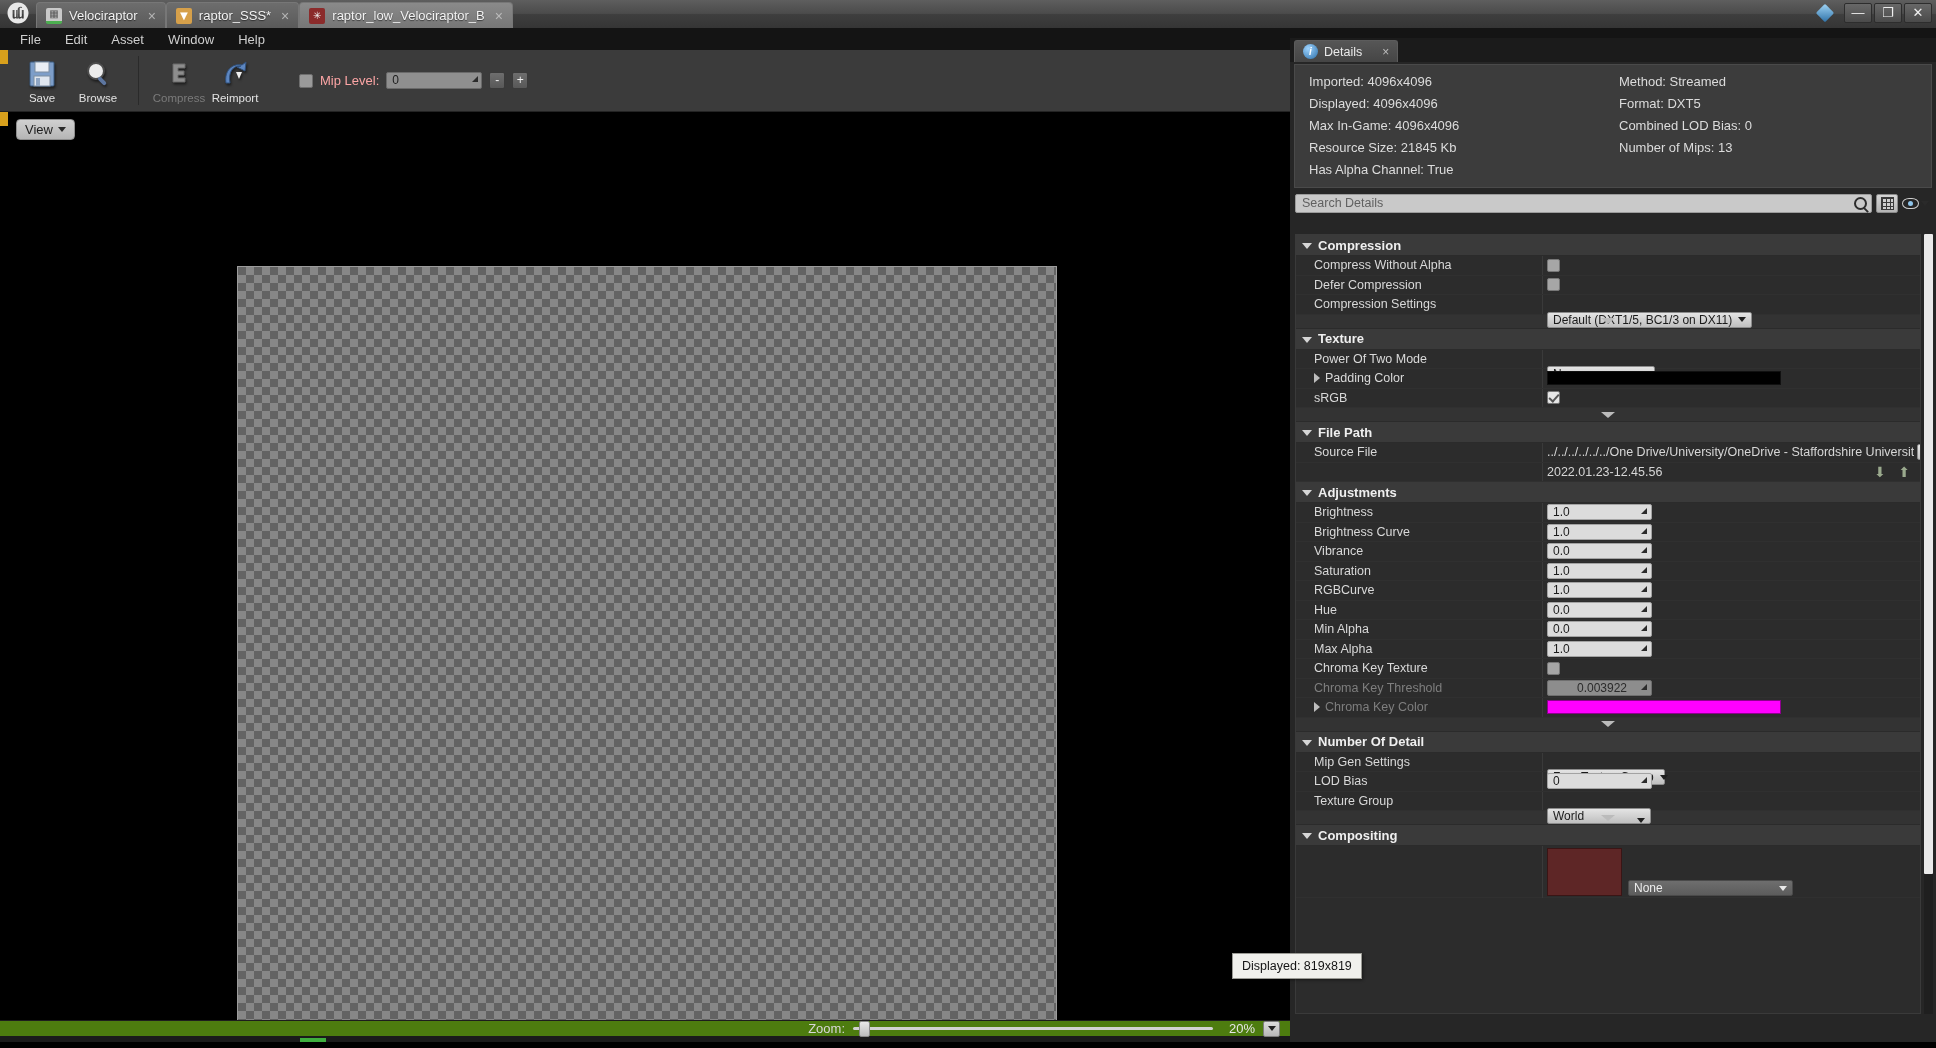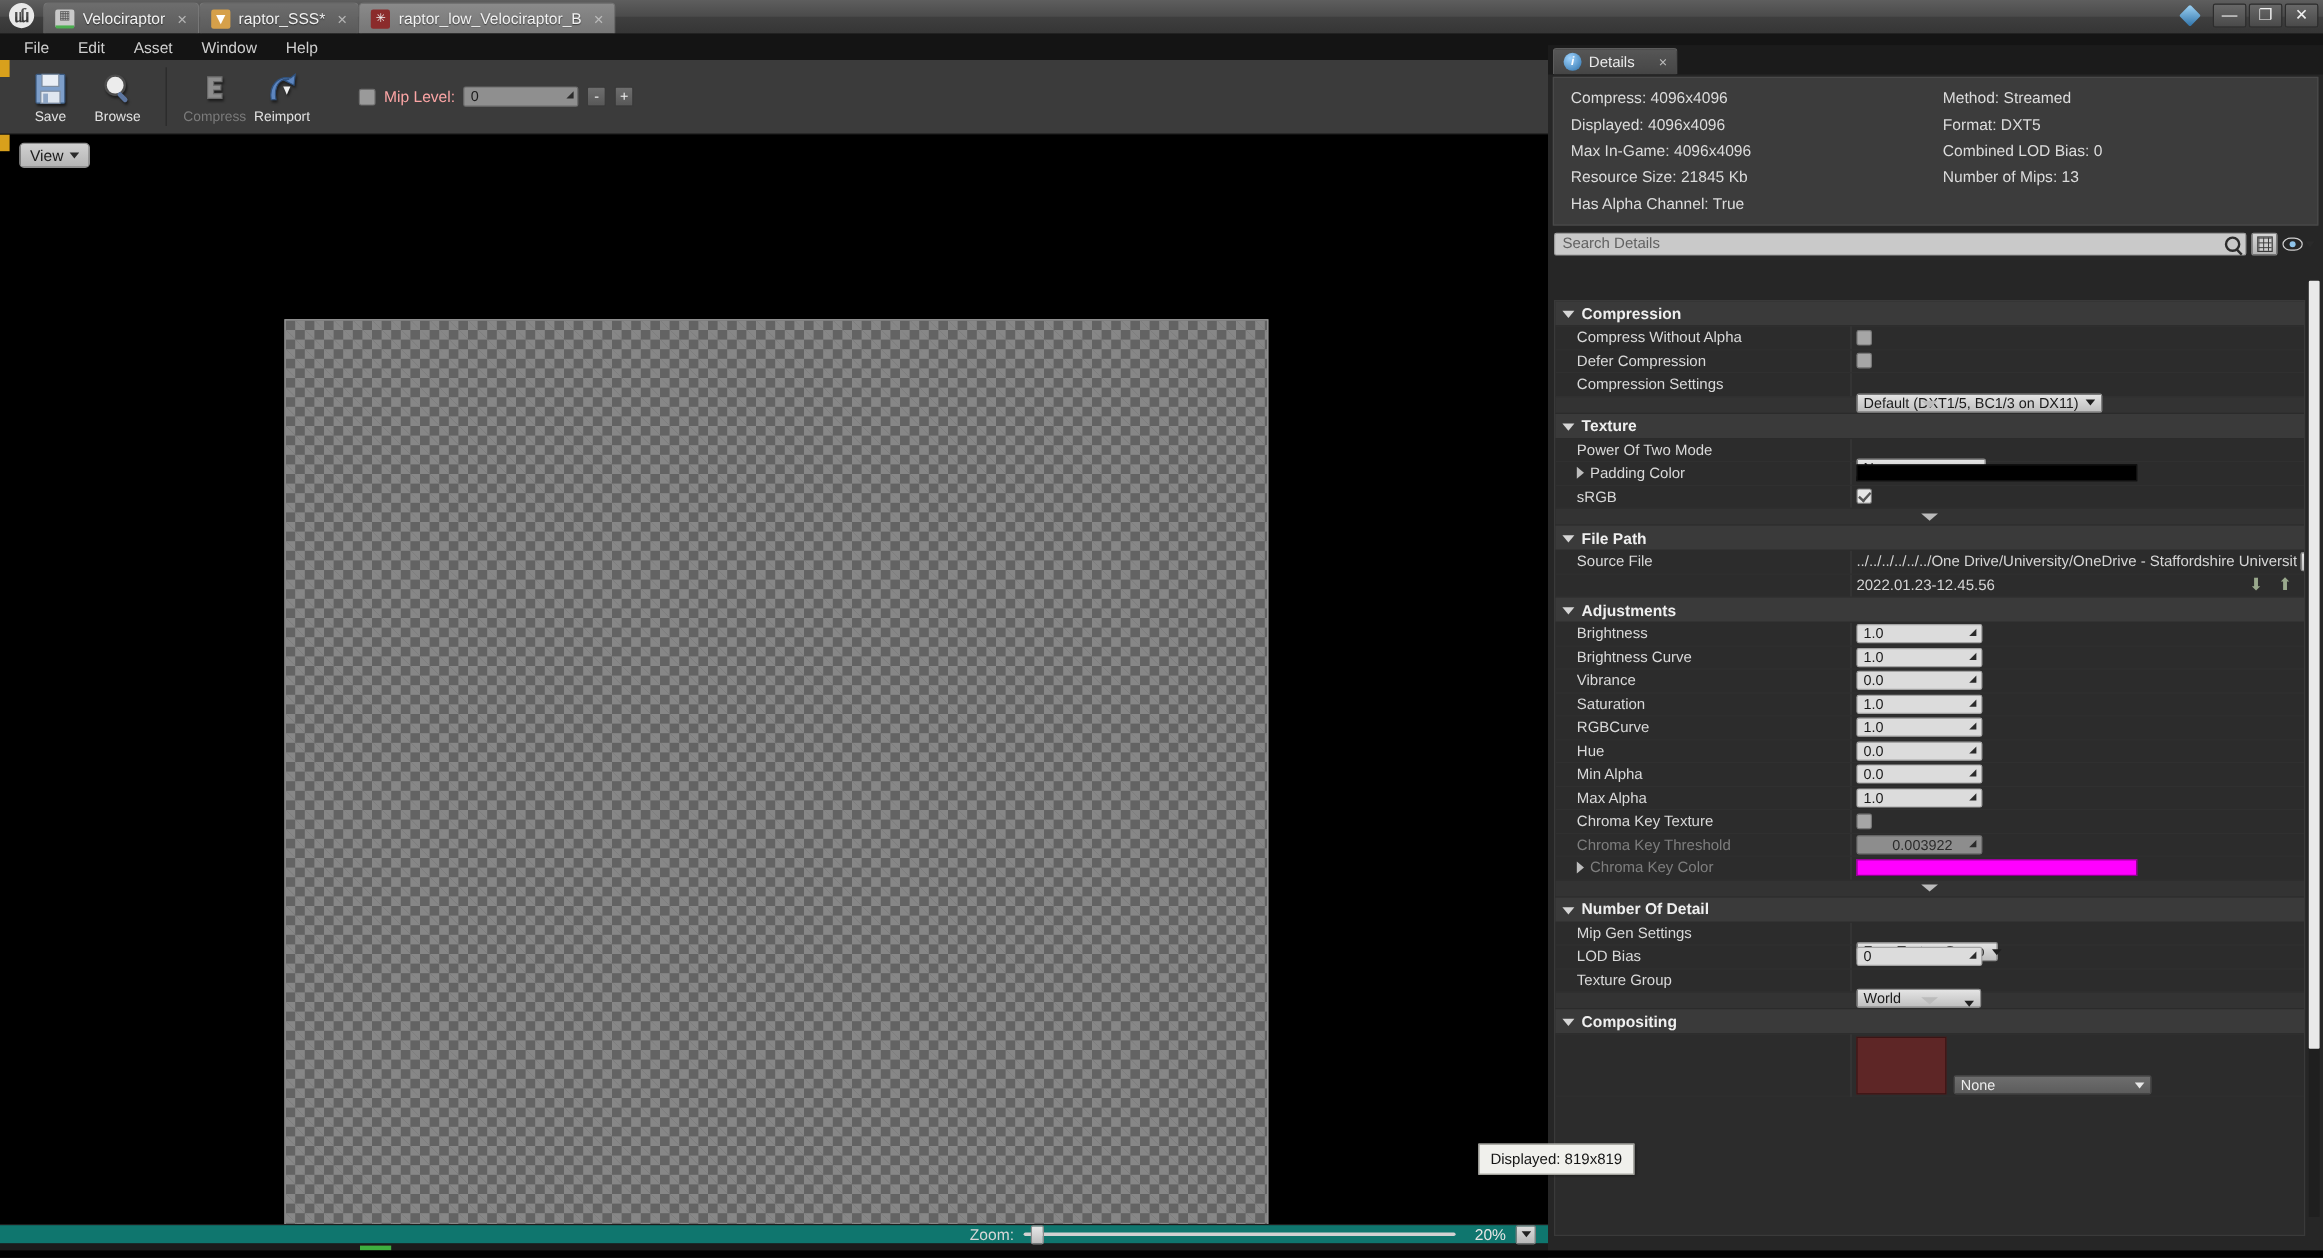--- a/index.html
+++ b/index.html
@@ -134,21 +134,21 @@
       linear-gradient(45deg, #878787 25%, transparent 25%, transparent 75%, #878787 75%),
       linear-gradient(45deg, #878787 25%, transparent 25%, transparent 75%, #878787 75%);
     background-size: 16px 16px;
     background-position: 0 0, 8px 8px;
     border: 1px solid #9c9c9c;
   }
 
   
   .zoombar {
     position: absolute; left: 0; top: 1020px; width: 1290px; height: 16px;
-    background: #0f766e; display: flex; align-items: center; justify-content: flex-end;
+    background: #4d7c0f; display: flex; align-items: center; justify-content: flex-end;
     padding-right: 10px; gap: 8px; border-top: 1px solid #1d1d1d;
   }
   .zoombar .zl { color: #d8d8d8; font-size: 13px; }
   .slider { position: relative; width: 360px; height: 14px; display:flex; align-items:center; }
   .slider .track { position:absolute; left:0; right:0; height:3px; background:#d2d2d2; border-radius:2px; }
   .slider .knob {
     position: absolute; left: 6px; width: 11px; height: 16px;
     background: linear-gradient(to bottom,#e8e8e8,#bdbdbd);
     border: 1px solid #8a8a8a; border-radius: 2px;
   }
@@ -217,21 +217,21 @@
     border: 1px solid #3a3a3a;
   }
   .eye-btn { display:flex; align-items:center; gap:2px; padding-right:2px; }
   .eye {
     width: 17px; height: 11px; border: 1.6px solid #cfcfcf; border-radius: 50% / 60%;
     display:flex; align-items:center; justify-content:center;
   }
   .eye .pupil { width:5px; height:5px; border-radius:50%; background:#8fc4ea; }
 
   .prop-scroll {
-    position: absolute; left: 5px; top: 212px; width: 626px; height: 780px;
+    position: absolute; left: 5px; top: 196px; width: 626px; height: 780px;
     overflow: hidden; background: #2c2c2c; border: 1px solid #3a3a3a;
   }
   .sect-head {
     height: 21px; background: #3a3a3a; border-bottom: 1px solid #2b2b2b;
     display: flex; align-items: center; gap: 6px; padding-left: 6px;
     color: #efefef; font-size: 13px; font-weight: bold;
   }
   .tri-dn { width:0;height:0;border-left:5px solid transparent;border-right:5px solid transparent;border-top:6px solid #d6d6d6; margin-top:2px;}
   .tri-rt { width:0;height:0;border-top:4.5px solid transparent;border-bottom:4.5px solid transparent;border-left:6px solid transparent; position:relative; }
   .tri-rt:before {
@@ -456,21 +456,21 @@
 
     <div class="dt-tabrow">
       <div class="dt-tab">
         <span class="info-ico">i</span>
         <span>Details</span>
         <span class="dt-close">×</span>
       </div>
     </div>
 
     <div class="dt-info">
-      <span>Compress: 4096x4096</span>
+      <span>Imported: 4096x4096</span>
       <span>Method: Streamed</span>
       <span>Displayed: 4096x4096</span>
       <span>Format: DXT5</span>
       <span>Max In-Game: 4096x4096</span>
       <span>Combined LOD Bias: 0</span>
       <span>Resource Size: 21845 Kb</span>
       <span>Number of Mips: 13</span>
       <span>Has Alpha Channel: True</span>
       <span></span>
     </div>

